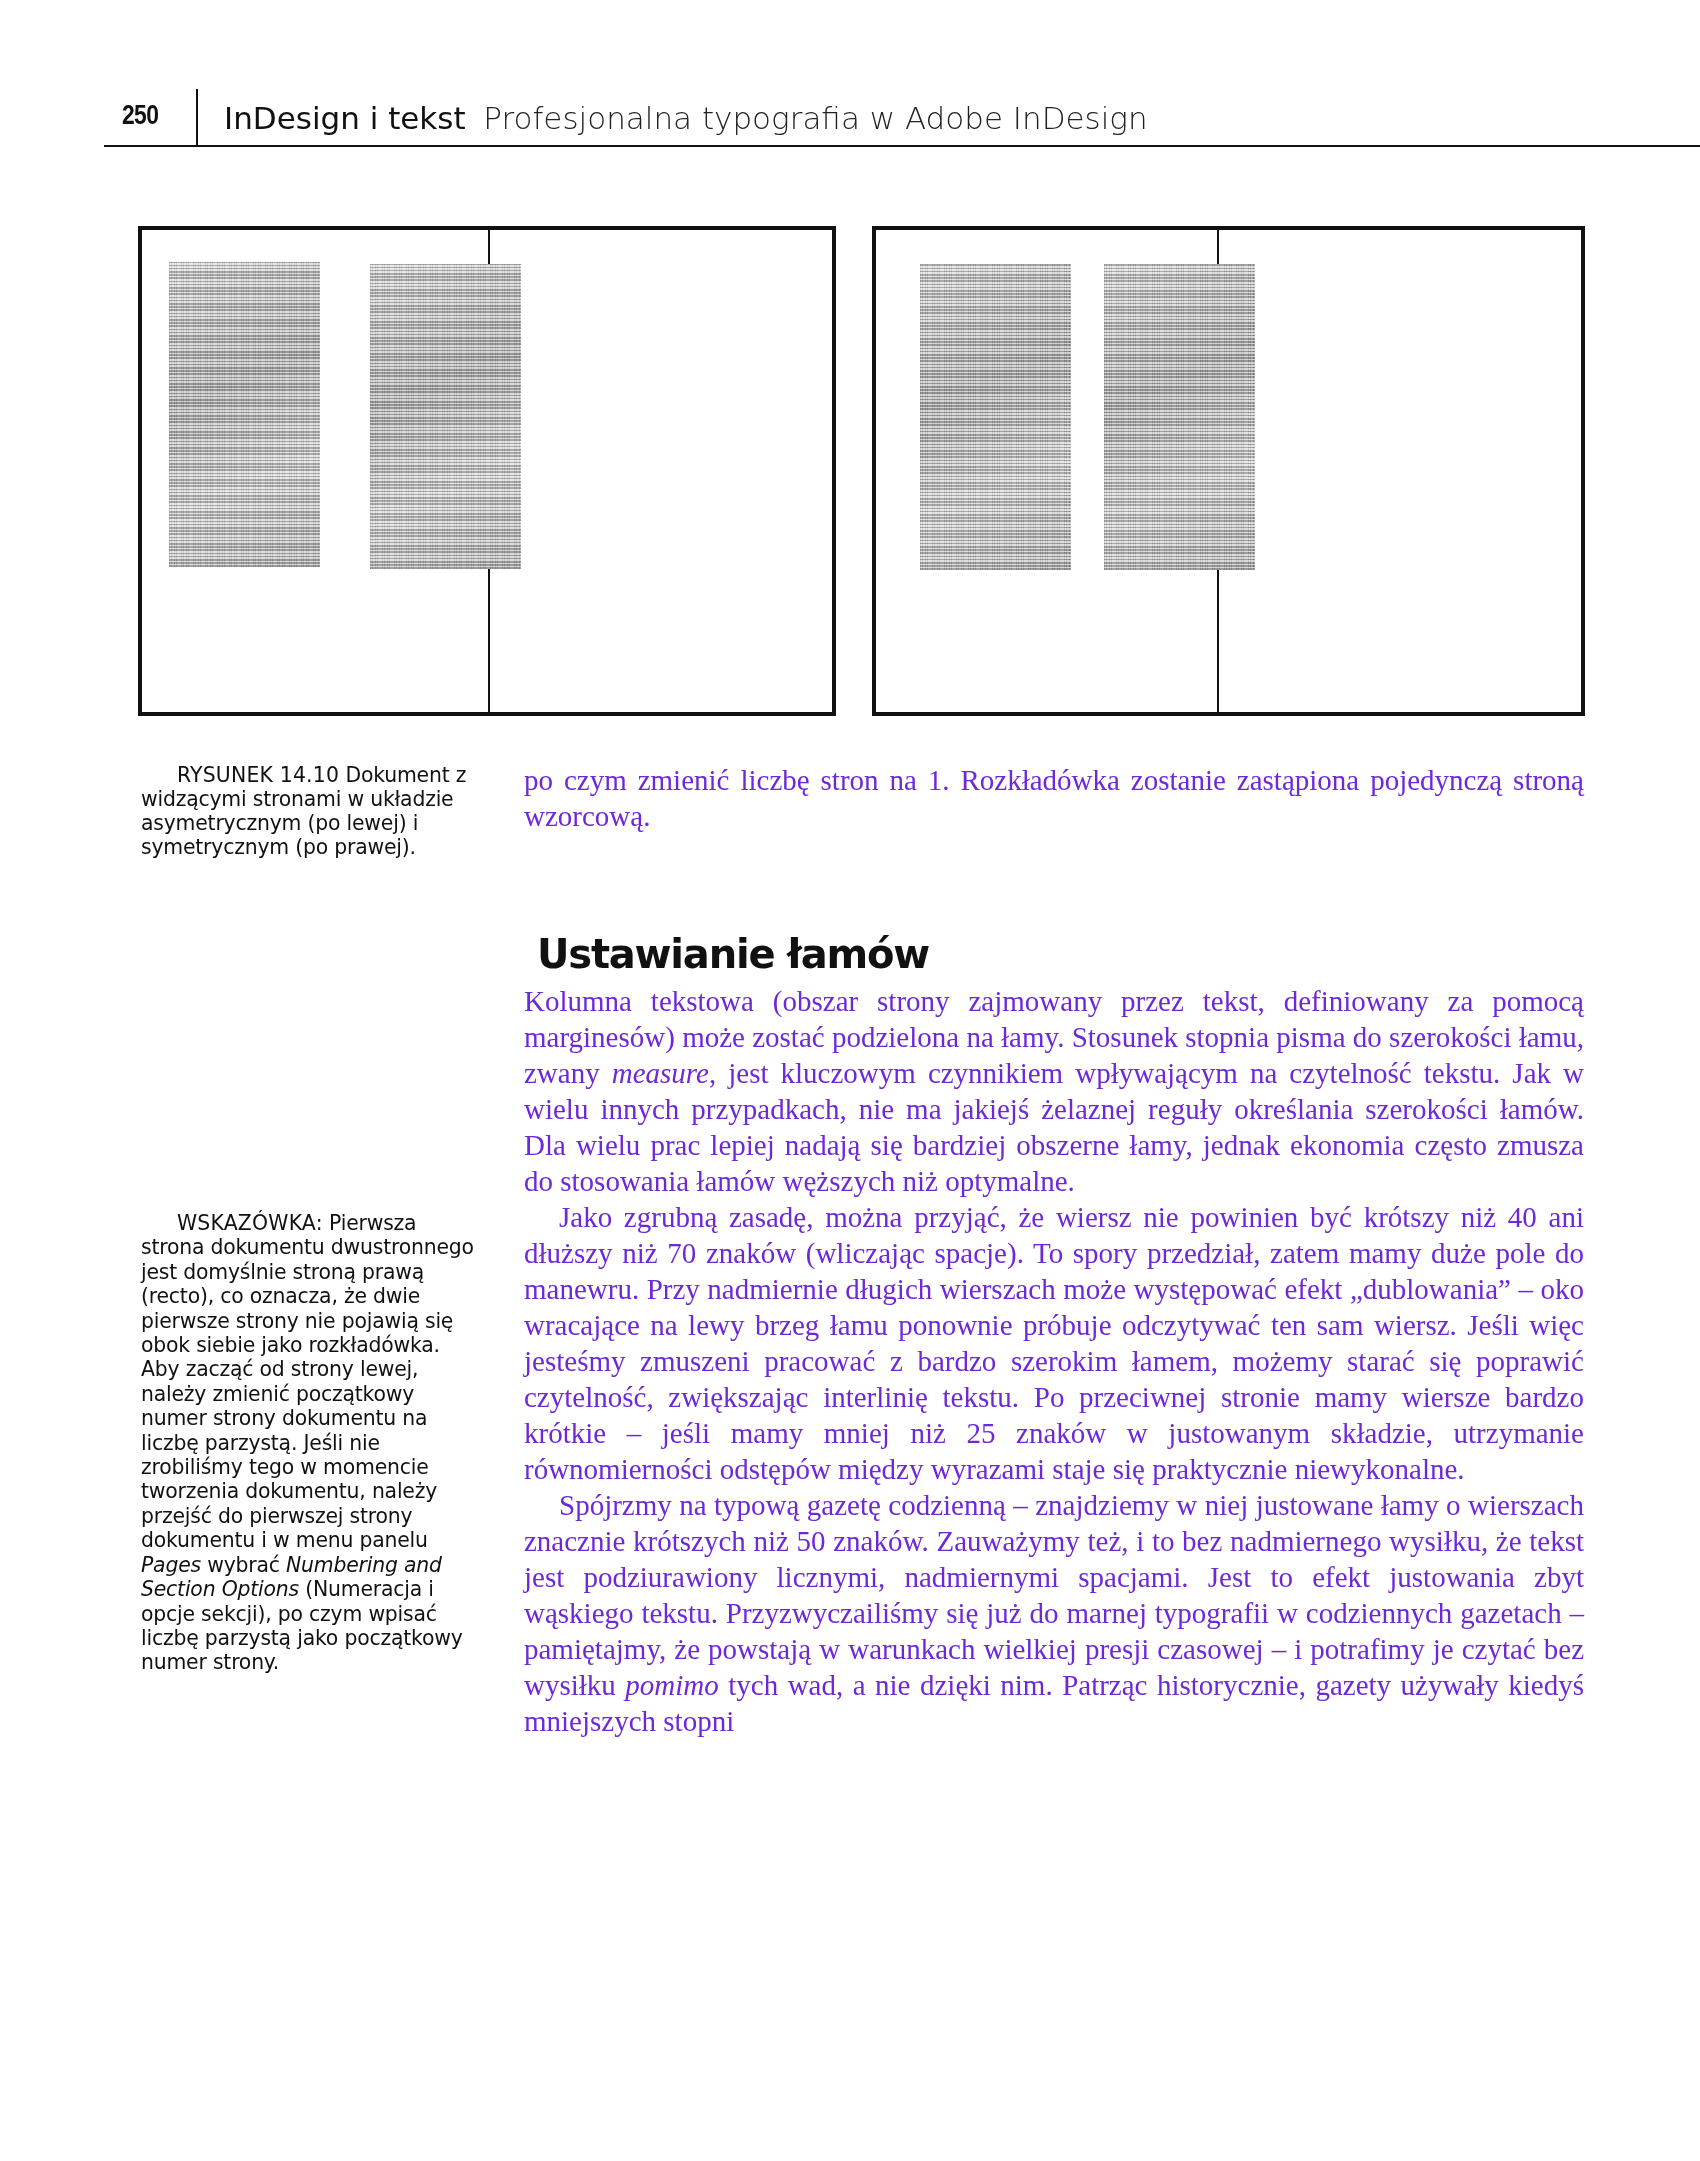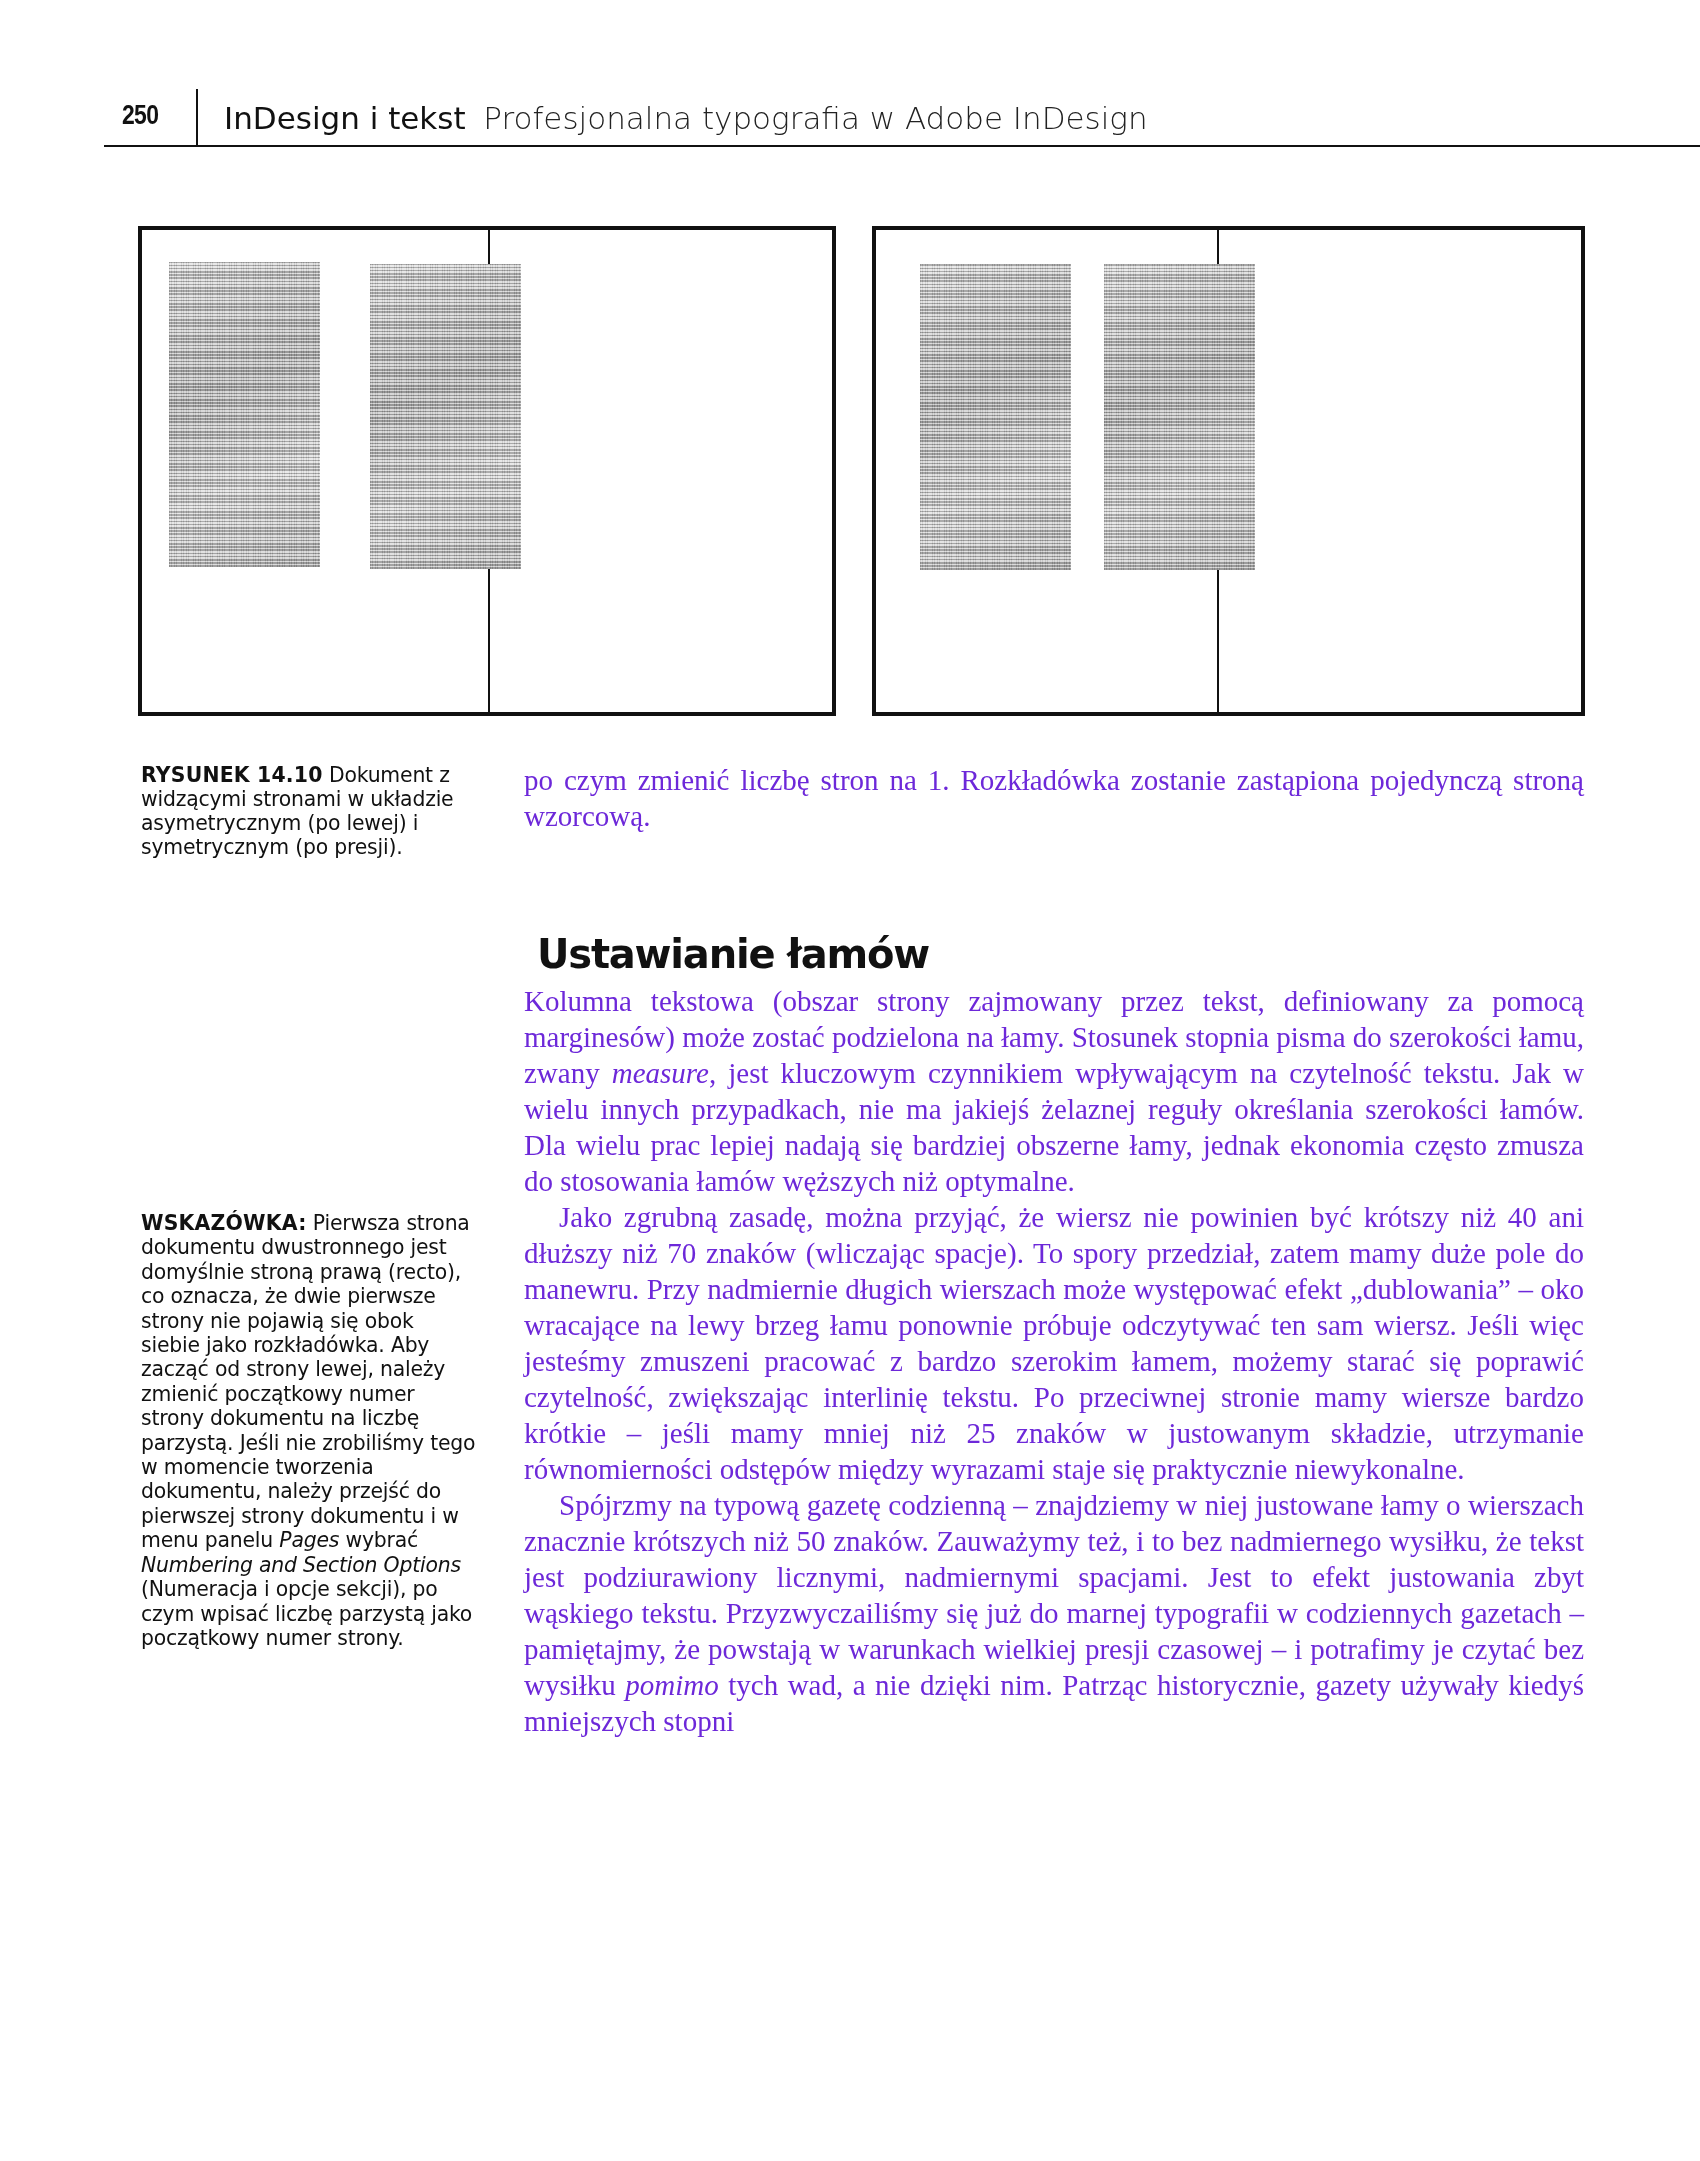--- a/index.html
+++ b/index.html
@@ -23,21 +23,21 @@
     background-color:#cfcfcf;
     background-image:
       repeating-linear-gradient(0deg, rgba(0,0,0,0.22) 0 1.6px, rgba(255,255,255,0.35) 1.6px 3.2px),
       repeating-linear-gradient(90deg, rgba(0,0,0,0.12) 0 0.8px, rgba(255,255,255,0.15) 0.8px 2.4px),
       linear-gradient(160deg, rgba(255,255,255,0.25), rgba(0,0,0,0.12) 40%, rgba(255,255,255,0.2) 70%, rgba(0,0,0,0.1));
   }
 
   
   .sidebar { position:absolute; left:141px; width:337px; font-family:"DejaVu Sans",sans-serif; font-size:20.4px;
              line-height:24px; color:#111; letter-spacing:-0.2px; }
-  .sidebar .lbl { font-weight:700; letter-spacing:0.2px; }
+  .sidebar .lbl { font-weight:400; letter-spacing:0.2px;margin-left:36px; }
   .caption { top:763px; }
   .tip { top:1211px; line-height:24.4px; }
 
   
   .main { position:absolute; left:524px; width:1060px; font-size:29px; line-height:36px; color:#6d28d9; }
   .main p { margin:0; text-align:justify; text-align-last:auto; }
   .main .indent { text-indent:35px; }
   .cont { top:762px; }
   .section-heading { position:absolute; left:520px; top:914px; font-family:"DejaVu Sans",sans-serif;
                      font-weight:700; font-size:40px; letter-spacing:-1.2px; margin:17px; }
@@ -64,21 +64,21 @@
 </div>
 
 <div class="figure-frame" style="left:872px; top:226px; width:713px; height:490px;">
   <div class="spread-divider" style="left:341px;"></div>
   <div class="text-block" style="left:44px; top:34px; width:151px; height:306px;"></div>
   <div class="text-block" style="left:228px; top:34px; width:151px; height:306px;"></div>
 </div>
 
 <div class="sidebar caption">
   <span class="lbl">RYSUNEK 14.10</span>
-  <span>Dokument z widzącymi stronami w układzie asymetrycznym (po lewej) i symetrycznym (po presji).</span>
+  <span>Dokument z widzącymi stronami w układzie asymetrycznym (po lewej) i symetrycznym (po prawej).</span>
 </div>
 
 <div class="sidebar tip">
   <span class="lbl">WSKAZÓWKA:</span>
   <span>Pierwsza strona dokumentu dwustronnego jest domyślnie stroną prawą (recto), co oznacza, że dwie pierwsze strony nie pojawią się obok siebie jako rozkładówka. Aby zacząć od strony lewej, należy zmienić początkowy numer strony dokumentu na liczbę parzystą. Jeśli nie zrobiliśmy tego w momencie tworzenia dokumentu, należy przejść do pierwszej strony dokumentu i w menu panelu </span><em>Pages</em><span> wybrać </span><em>Numbering and Section Options</em><span> (Numeracja i opcje sekcji), po czym wpisać liczbę parzystą jako początkowy numer strony.</span>
 </div>
 
 <div class="main cont">
   <p>po czym zmienić liczbę stron na 1. Rozkładówka zostanie zastąpiona pojedynczą stroną wzorcową.</p>
 </div>

